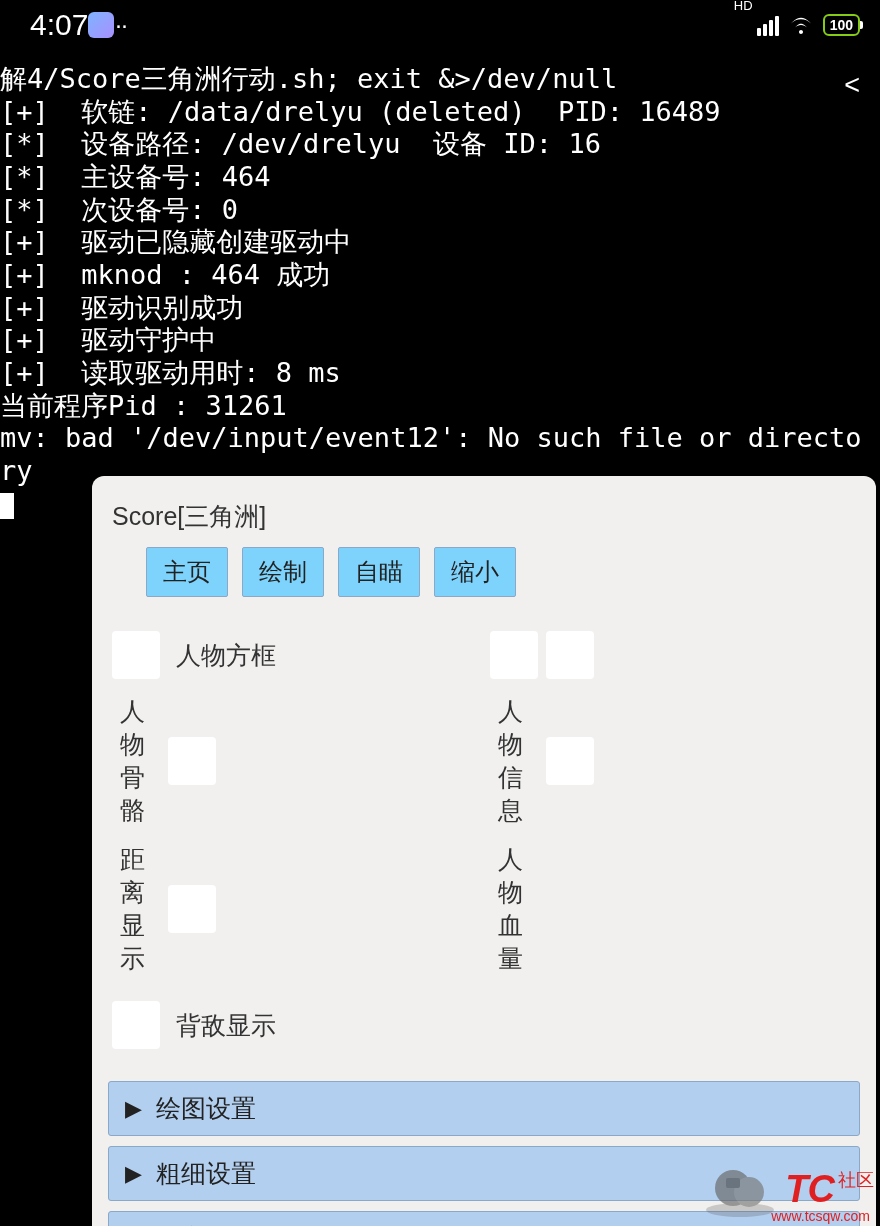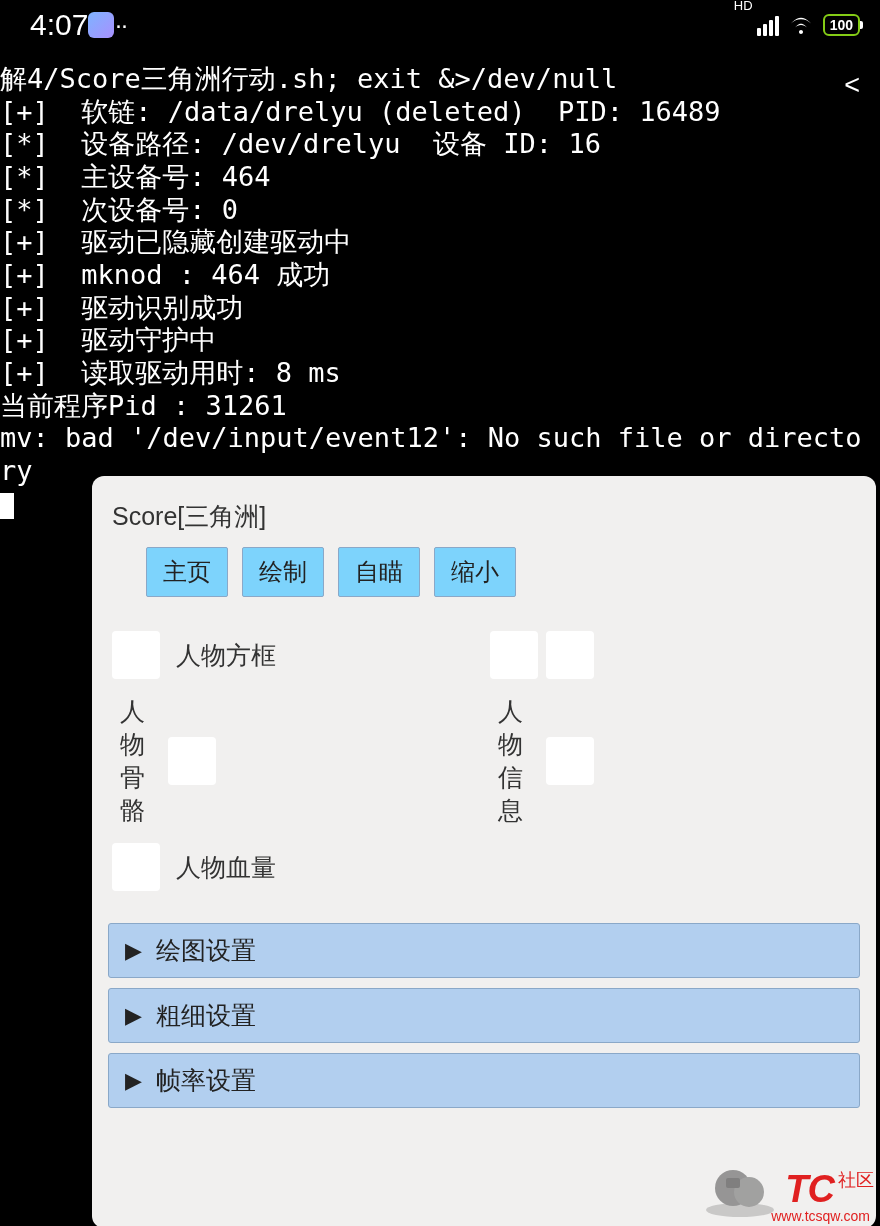--- a/index.html
+++ b/index.html
@@ -259,22 +259,27 @@
     <div class="checkbox"></div>
     <div class="checkbox-label">人物方框</div>
     <div class="checkbox"></div>
 
     <div class="checkbox"></div>
     <div class="checkbox-label">人物骨骼</div>
     <div class="checkbox"></div>
     <div class="checkbox-label">人物信息</div>
 
     <div class="checkbox"></div>
+    <div class="checkbox-label">距离显示</div>
     <div class="checkbox"></div>
     <div class="checkbox-label">人物血量</div>
+  </div>
+  <div class="checkbox-grid single">
+    <div class="checkbox"></div>
+    <div class="checkbox-label">背敌显示</div>
   </div>
 
   <div class="accordion">
     <span class="triangle">▶</span>
     <span>绘图设置</span>
   </div>
   <div class="accordion">
     <span class="triangle">▶</span>
     <span>粗细设置</span>
   </div>

